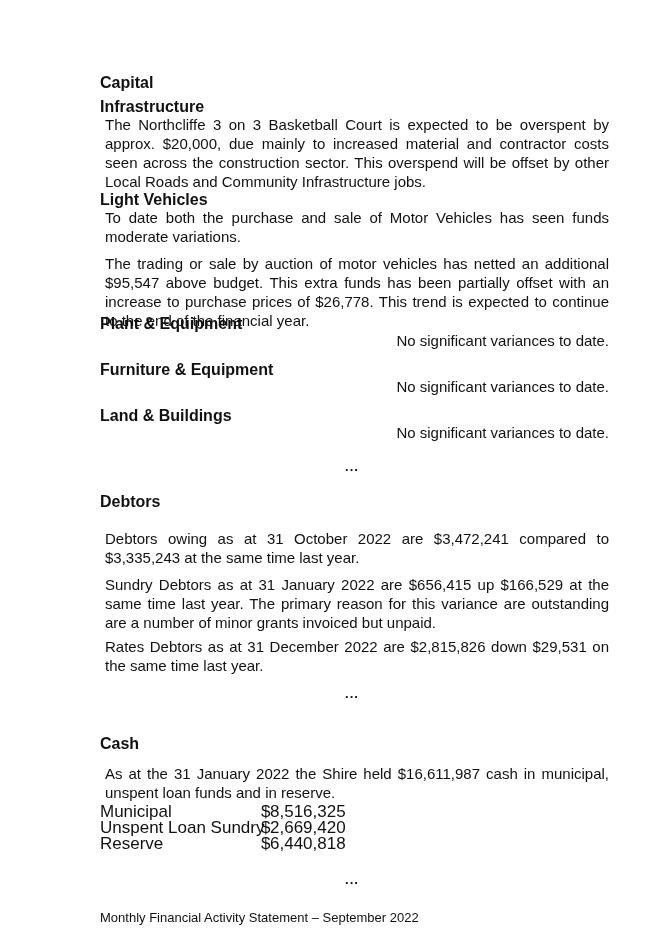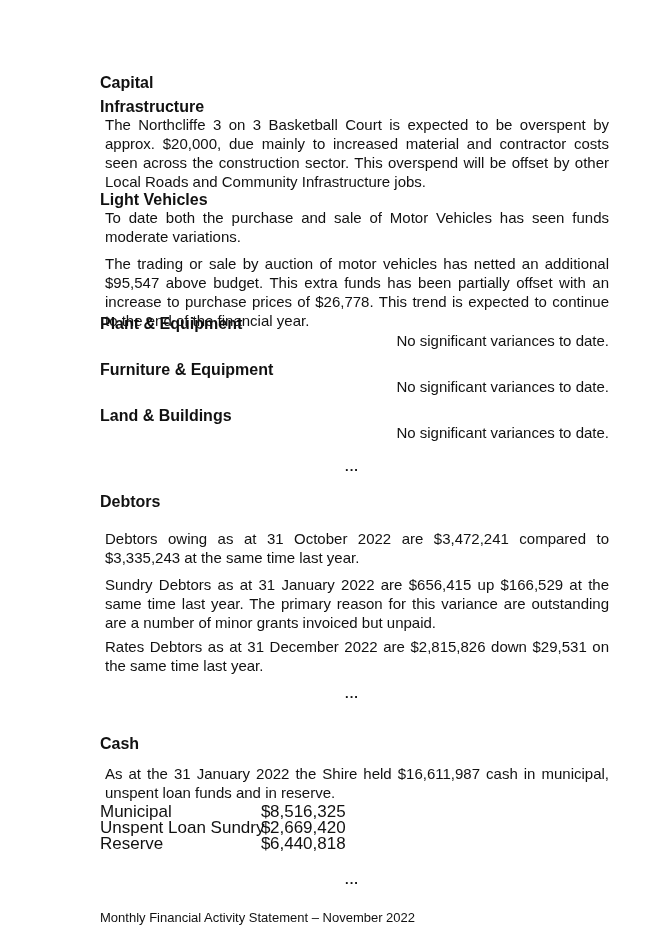--- a/index.html
+++ b/index.html
@@ -63,14 +63,14 @@
     <span class="amt">2,669,420</span>
   </div>
   <div class="cash-row" style="top:836px">
     <span class="lbl">Reserve</span>
     <span class="cur">$</span>
     <span class="amt">6,440,818</span>
   </div>
 
   <div class="sep" style="top:873px">...</div>
 
-  <div class="footer" style="top:910px">Monthly Financial Activity Statement – November 2022</div>
+  <div class="footer" style="top:910px">Monthly Financial Activity Statement – September 2022</div>
 </div>
 
 </body></html>

